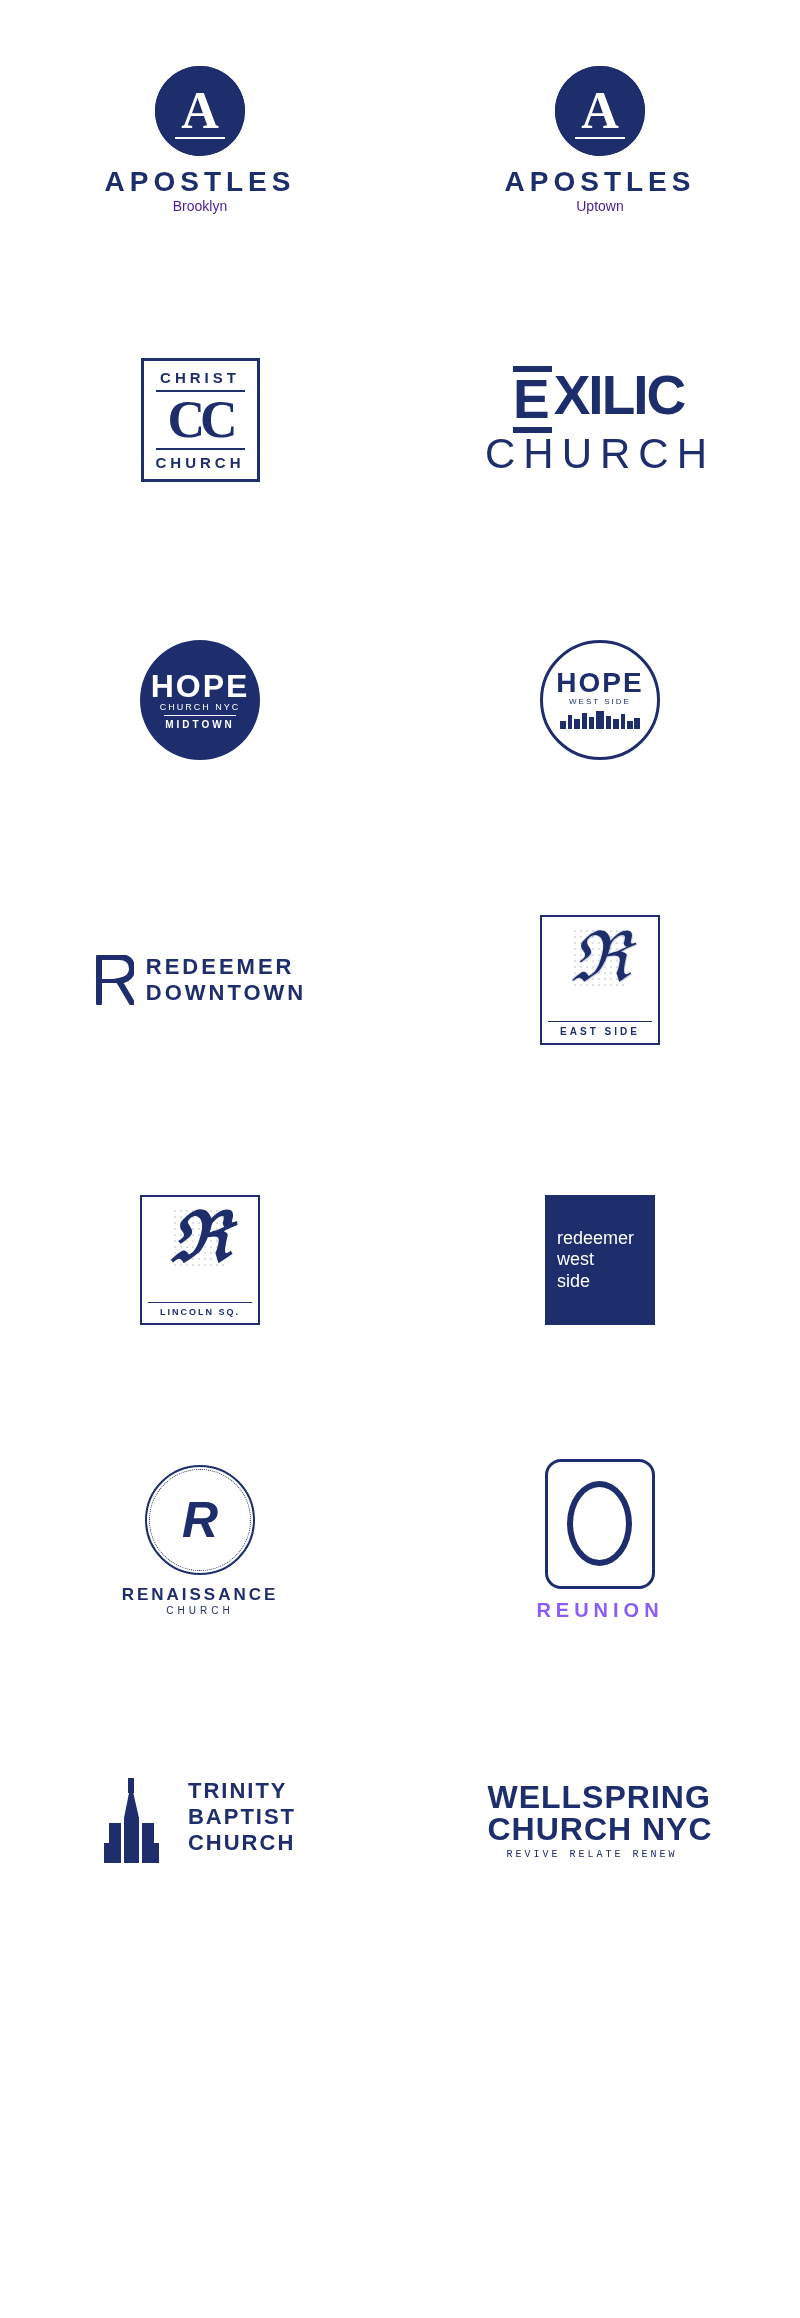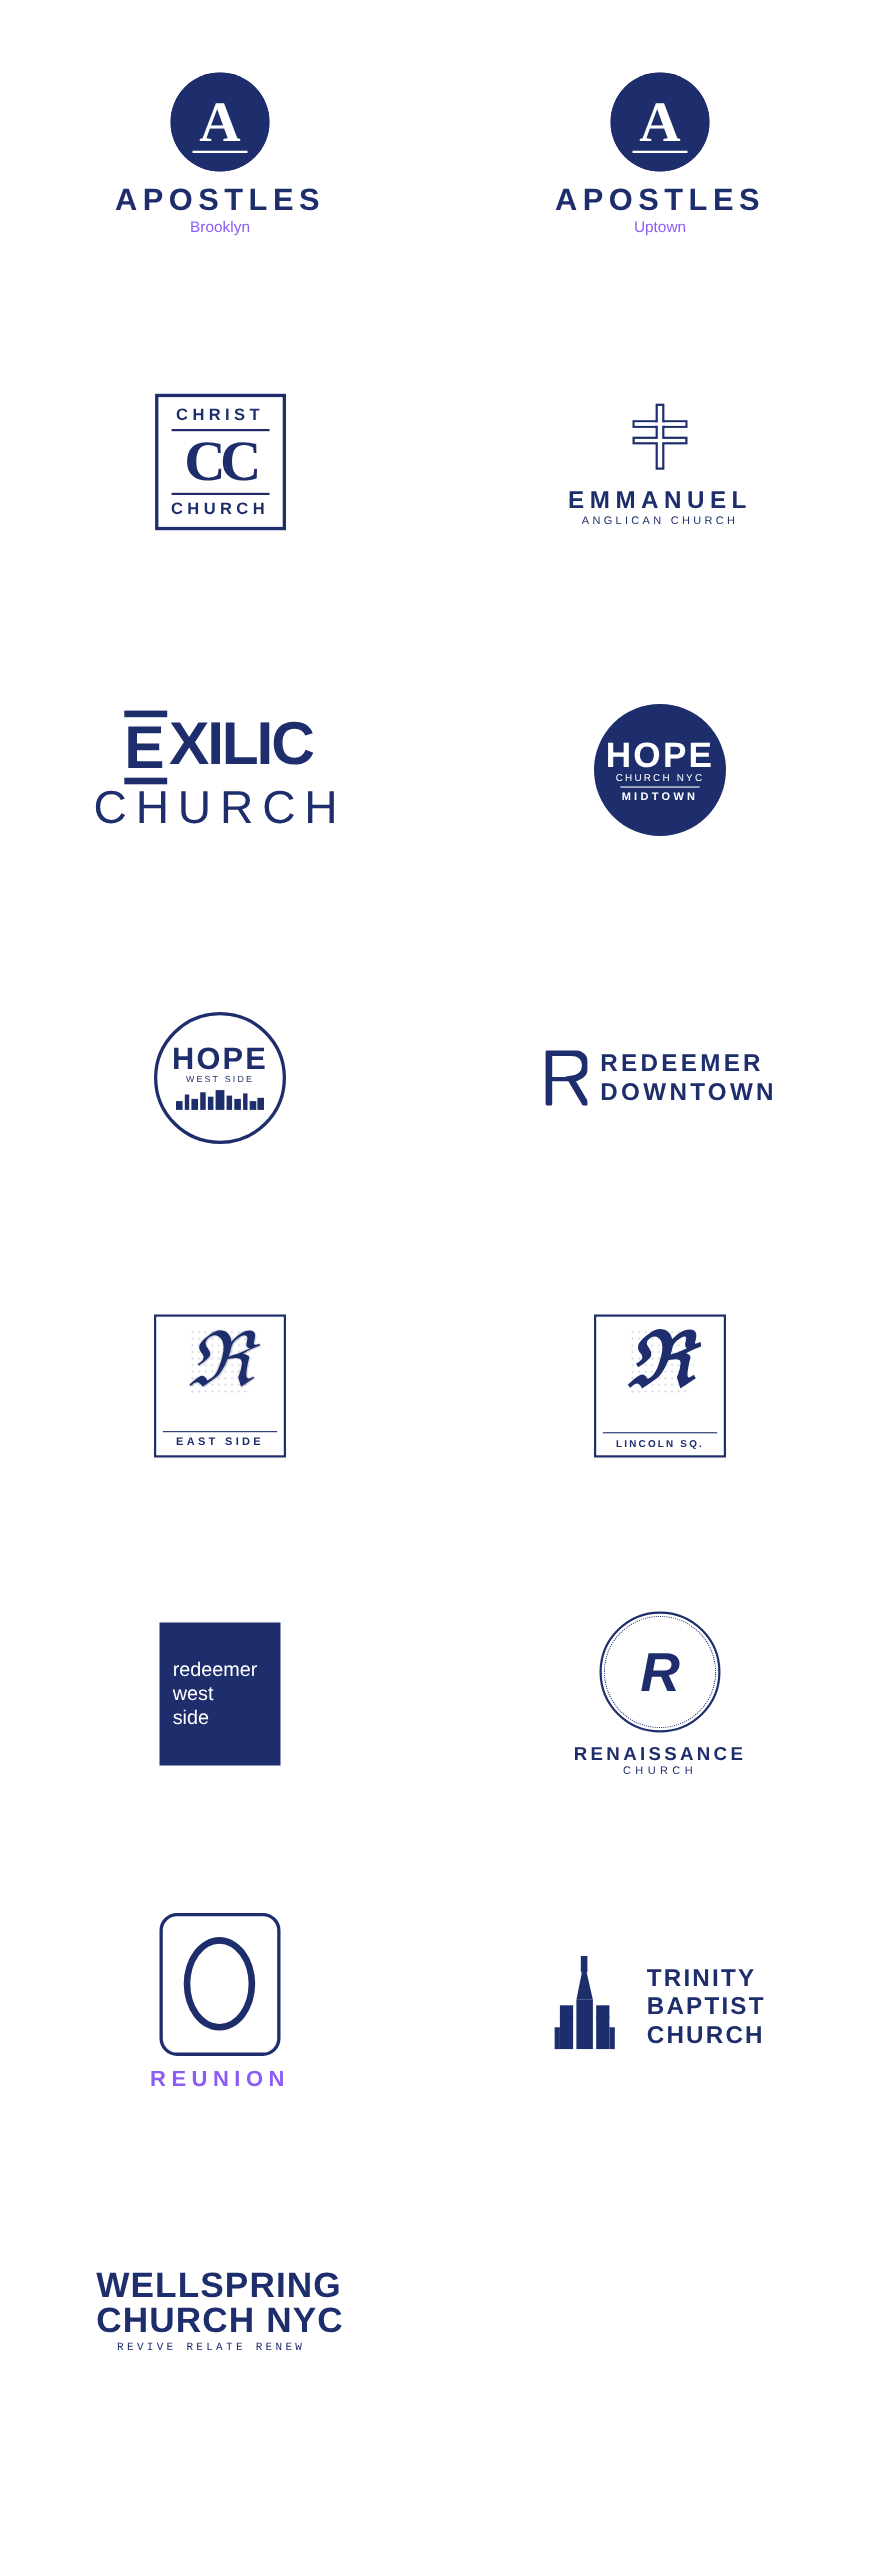--- a/index.html
+++ b/index.html
@@ -62,21 +62,21 @@
     }
     .apostles-text .main-name {
       color: #1e2d6b;
       font-size: 28px;
       font-weight: bold;
       letter-spacing: 5px;
       font-family: Arial, sans-serif;
       text-transform: uppercase;
     }
     .apostles-text .sub-name {
-      color: #8b5cf6;
+      color: #4c1d95;
       font-size: 14px;
       font-family: Arial, sans-serif;
     }
 
     
     .christ-church-logo {
       border: 3px solid #1e2d6b;
       padding: 8px 12px;
       display: flex;
       flex-direction: column;
@@ -396,21 +396,21 @@
       color: #8b5cf6;
       font-size: 20px;
       letter-spacing: 5px;
       font-family: Arial, sans-serif;
       font-weight: bold;
     }
 
     
     .trinity-logo {
       display: flex;
-      align-items: flex-end;
+      align-items: flex-start;
       gap: 29px;
     }
     .trinity-text .tbc-line1 {
       color: #1e2d6b;
       font-size: 22px;
       font-weight: bold;
       letter-spacing: 2px;
       font-family: Arial, sans-serif;
     }
     .trinity-text .tbc-line2 {
@@ -534,41 +534,20 @@
   <div class="cell">
     <div class="logo-container">
       <div class="christ-church-logo">
         <div class="top-text">CHRIST</div>
         <div class="cc-letters">CC</div>
         <div class="bottom-text">CHURCH</div>
       </div>
     </div>
   </div>
 
-  <div class="cell">
-    <div class="logo-container">
-      <svg class="emmanuel-cross-svg" viewBox="0 0 70 70">
-
-        <rect x="31" y="5" width="8" height="60" fill="#1e2d6b"></rect>
-        <rect x="10" y="20" width="50" height="7" fill="#1e2d6b"></rect>
-        <rect x="10" y="35" width="50" height="7" fill="#1e2d6b"></rect>
-
-        <rect x="33" y="7" width="4" height="56" fill="white"></rect>
-        <rect x="12" y="22" width="46" height="3" fill="white"></rect>
-        <rect x="12" y="37" width="46" height="3" fill="white"></rect>
-
-        <rect x="12" y="22" width="18" height="3" fill="white"></rect>
-        <rect x="40" y="22" width="18" height="3" fill="white"></rect>
-      </svg>
-      <div class="emmanuel-text">
-        <div class="main">EMMANUEL</div>
-        <div class="sub">ANGLICAN CHURCH</div>
-      </div>
-    </div>
-  </div>
 
   <div class="cell">
     <div class="logo-container">
       <div class="exilic-logo">
         <div class="exilic-line1">
           <span style="display:inline-block;border-top:6px solid #1e2d6b;border-bottom:6px solid #1e2d6b;border-left:0;padding:0 4px 0 0;margin-right:2px;font-size:55px;line-height:1;vertical-align:middle;">E</span><span style="font-size:55px;font-weight:900;">XILIC</span>
         </div>
         <div class="exilic-line2">CHURCH</div>
       </div>
     </div>

